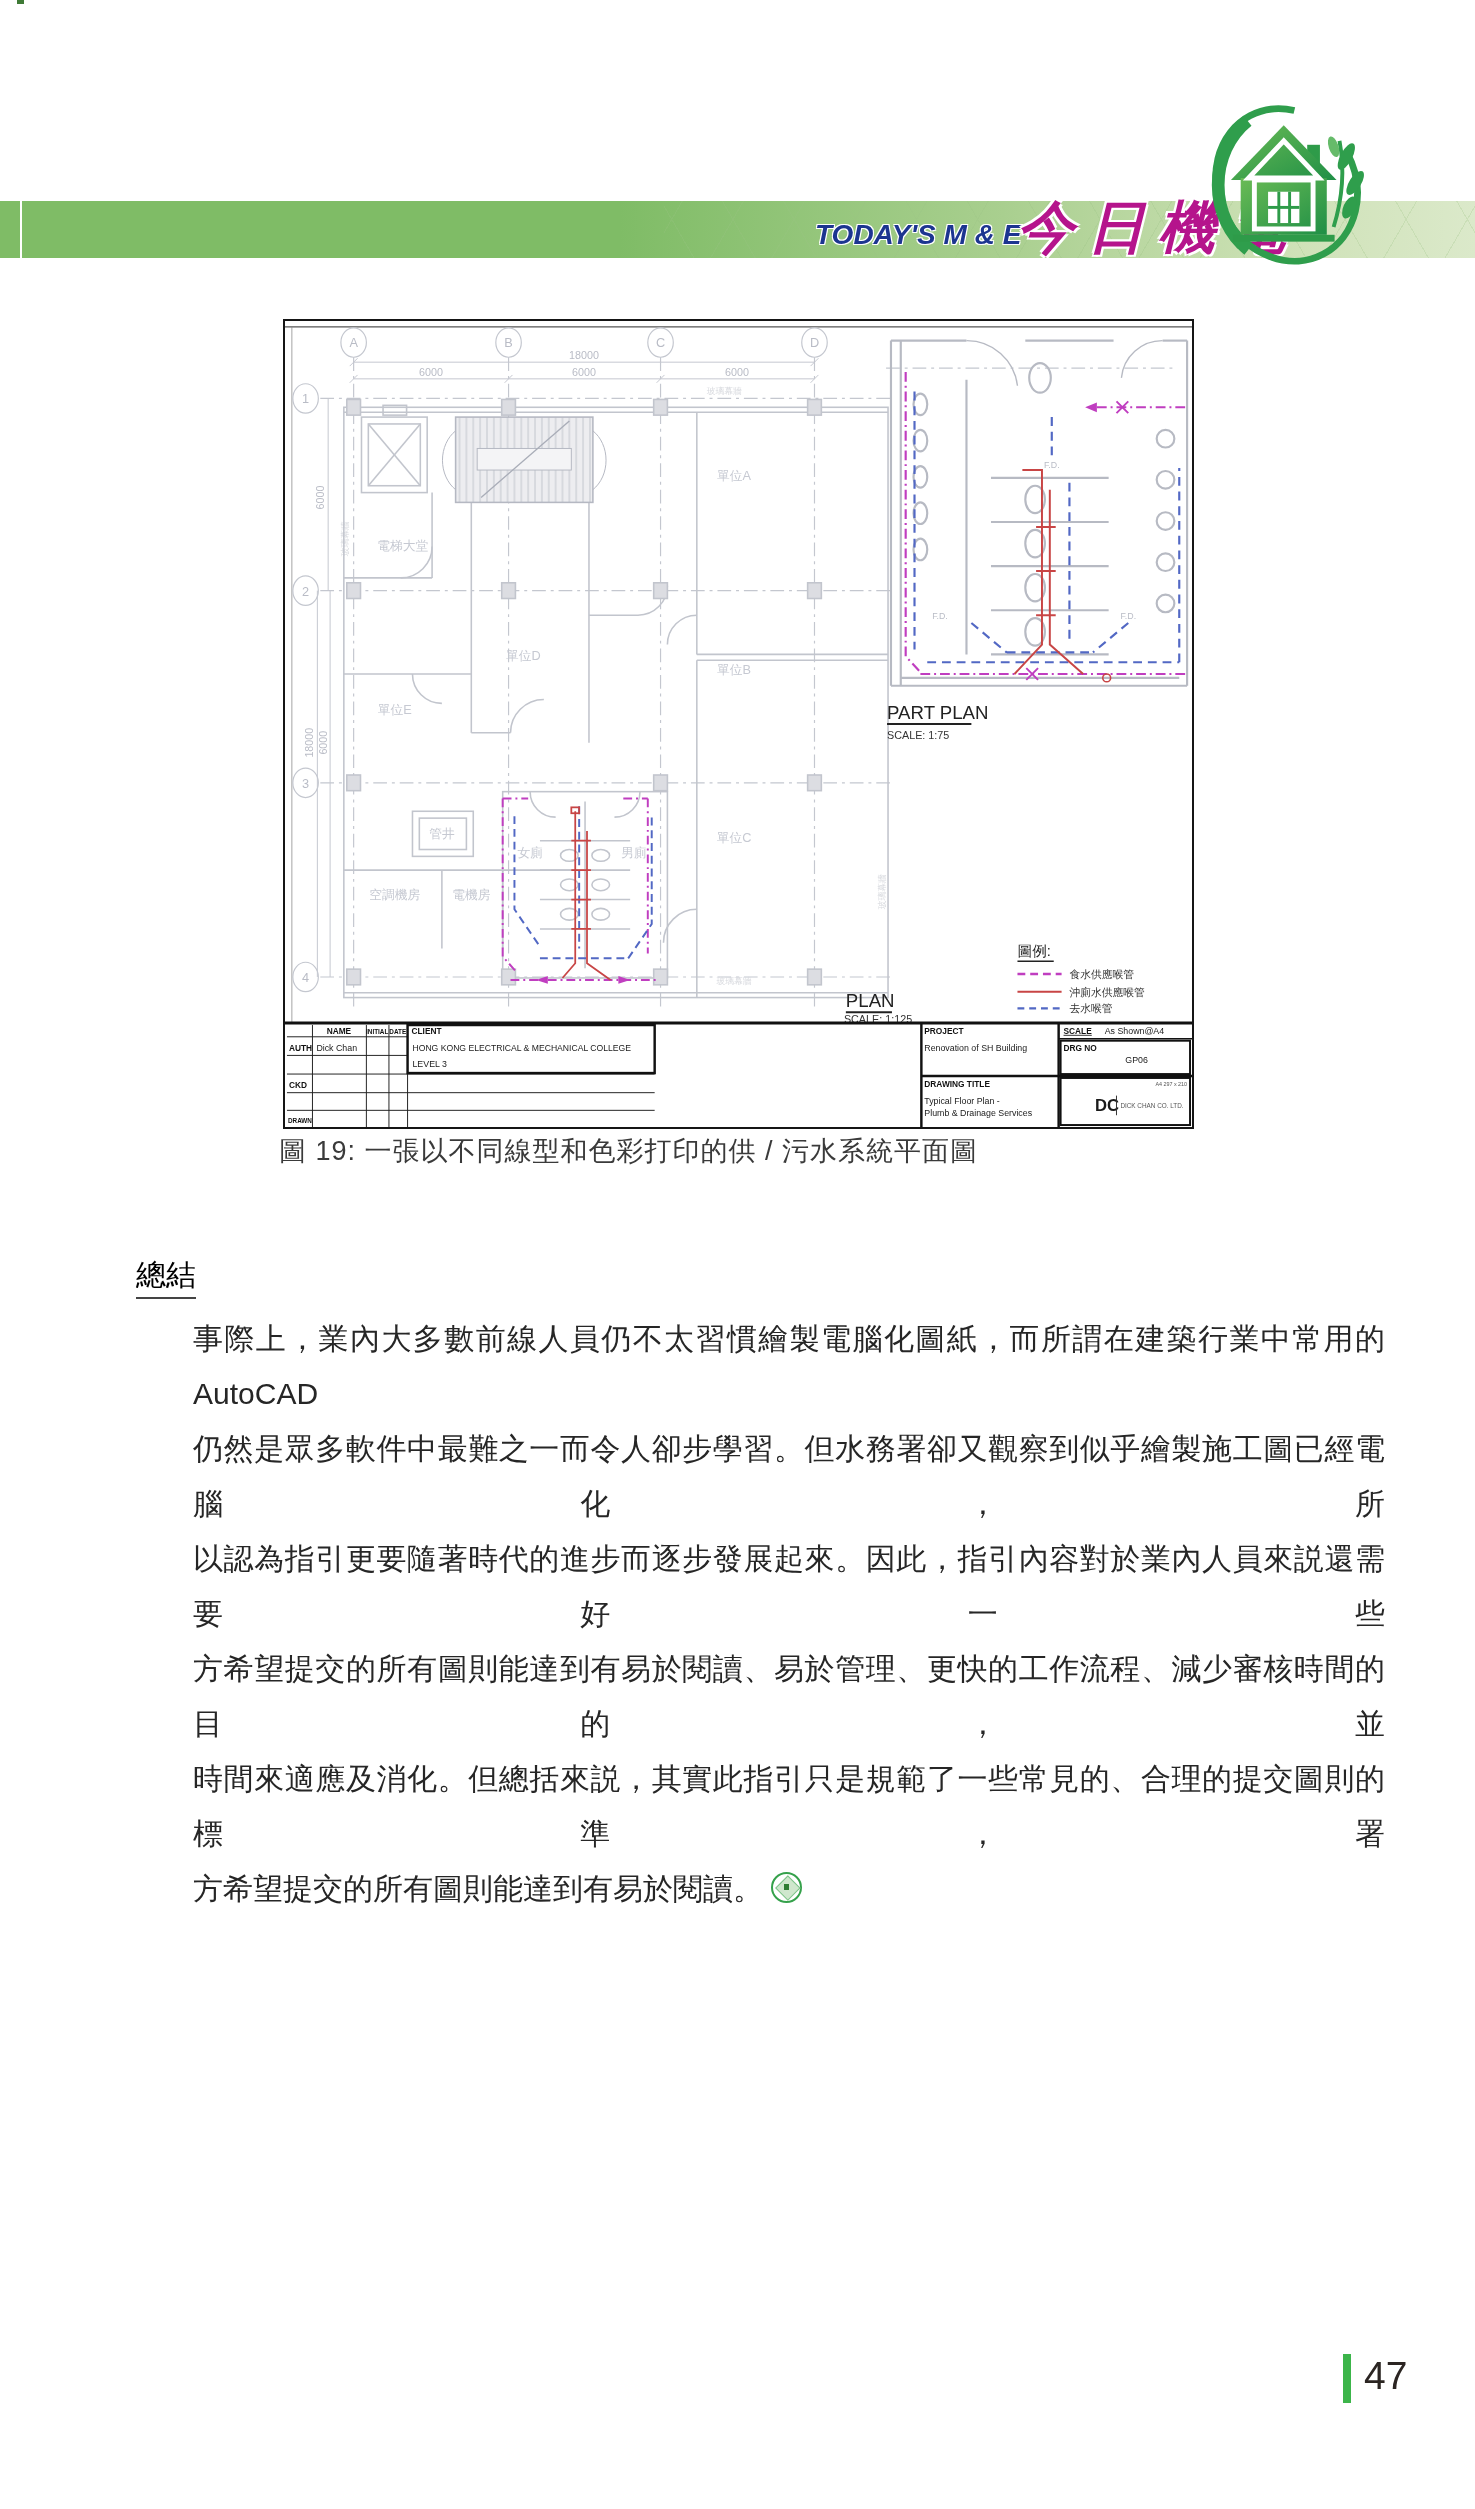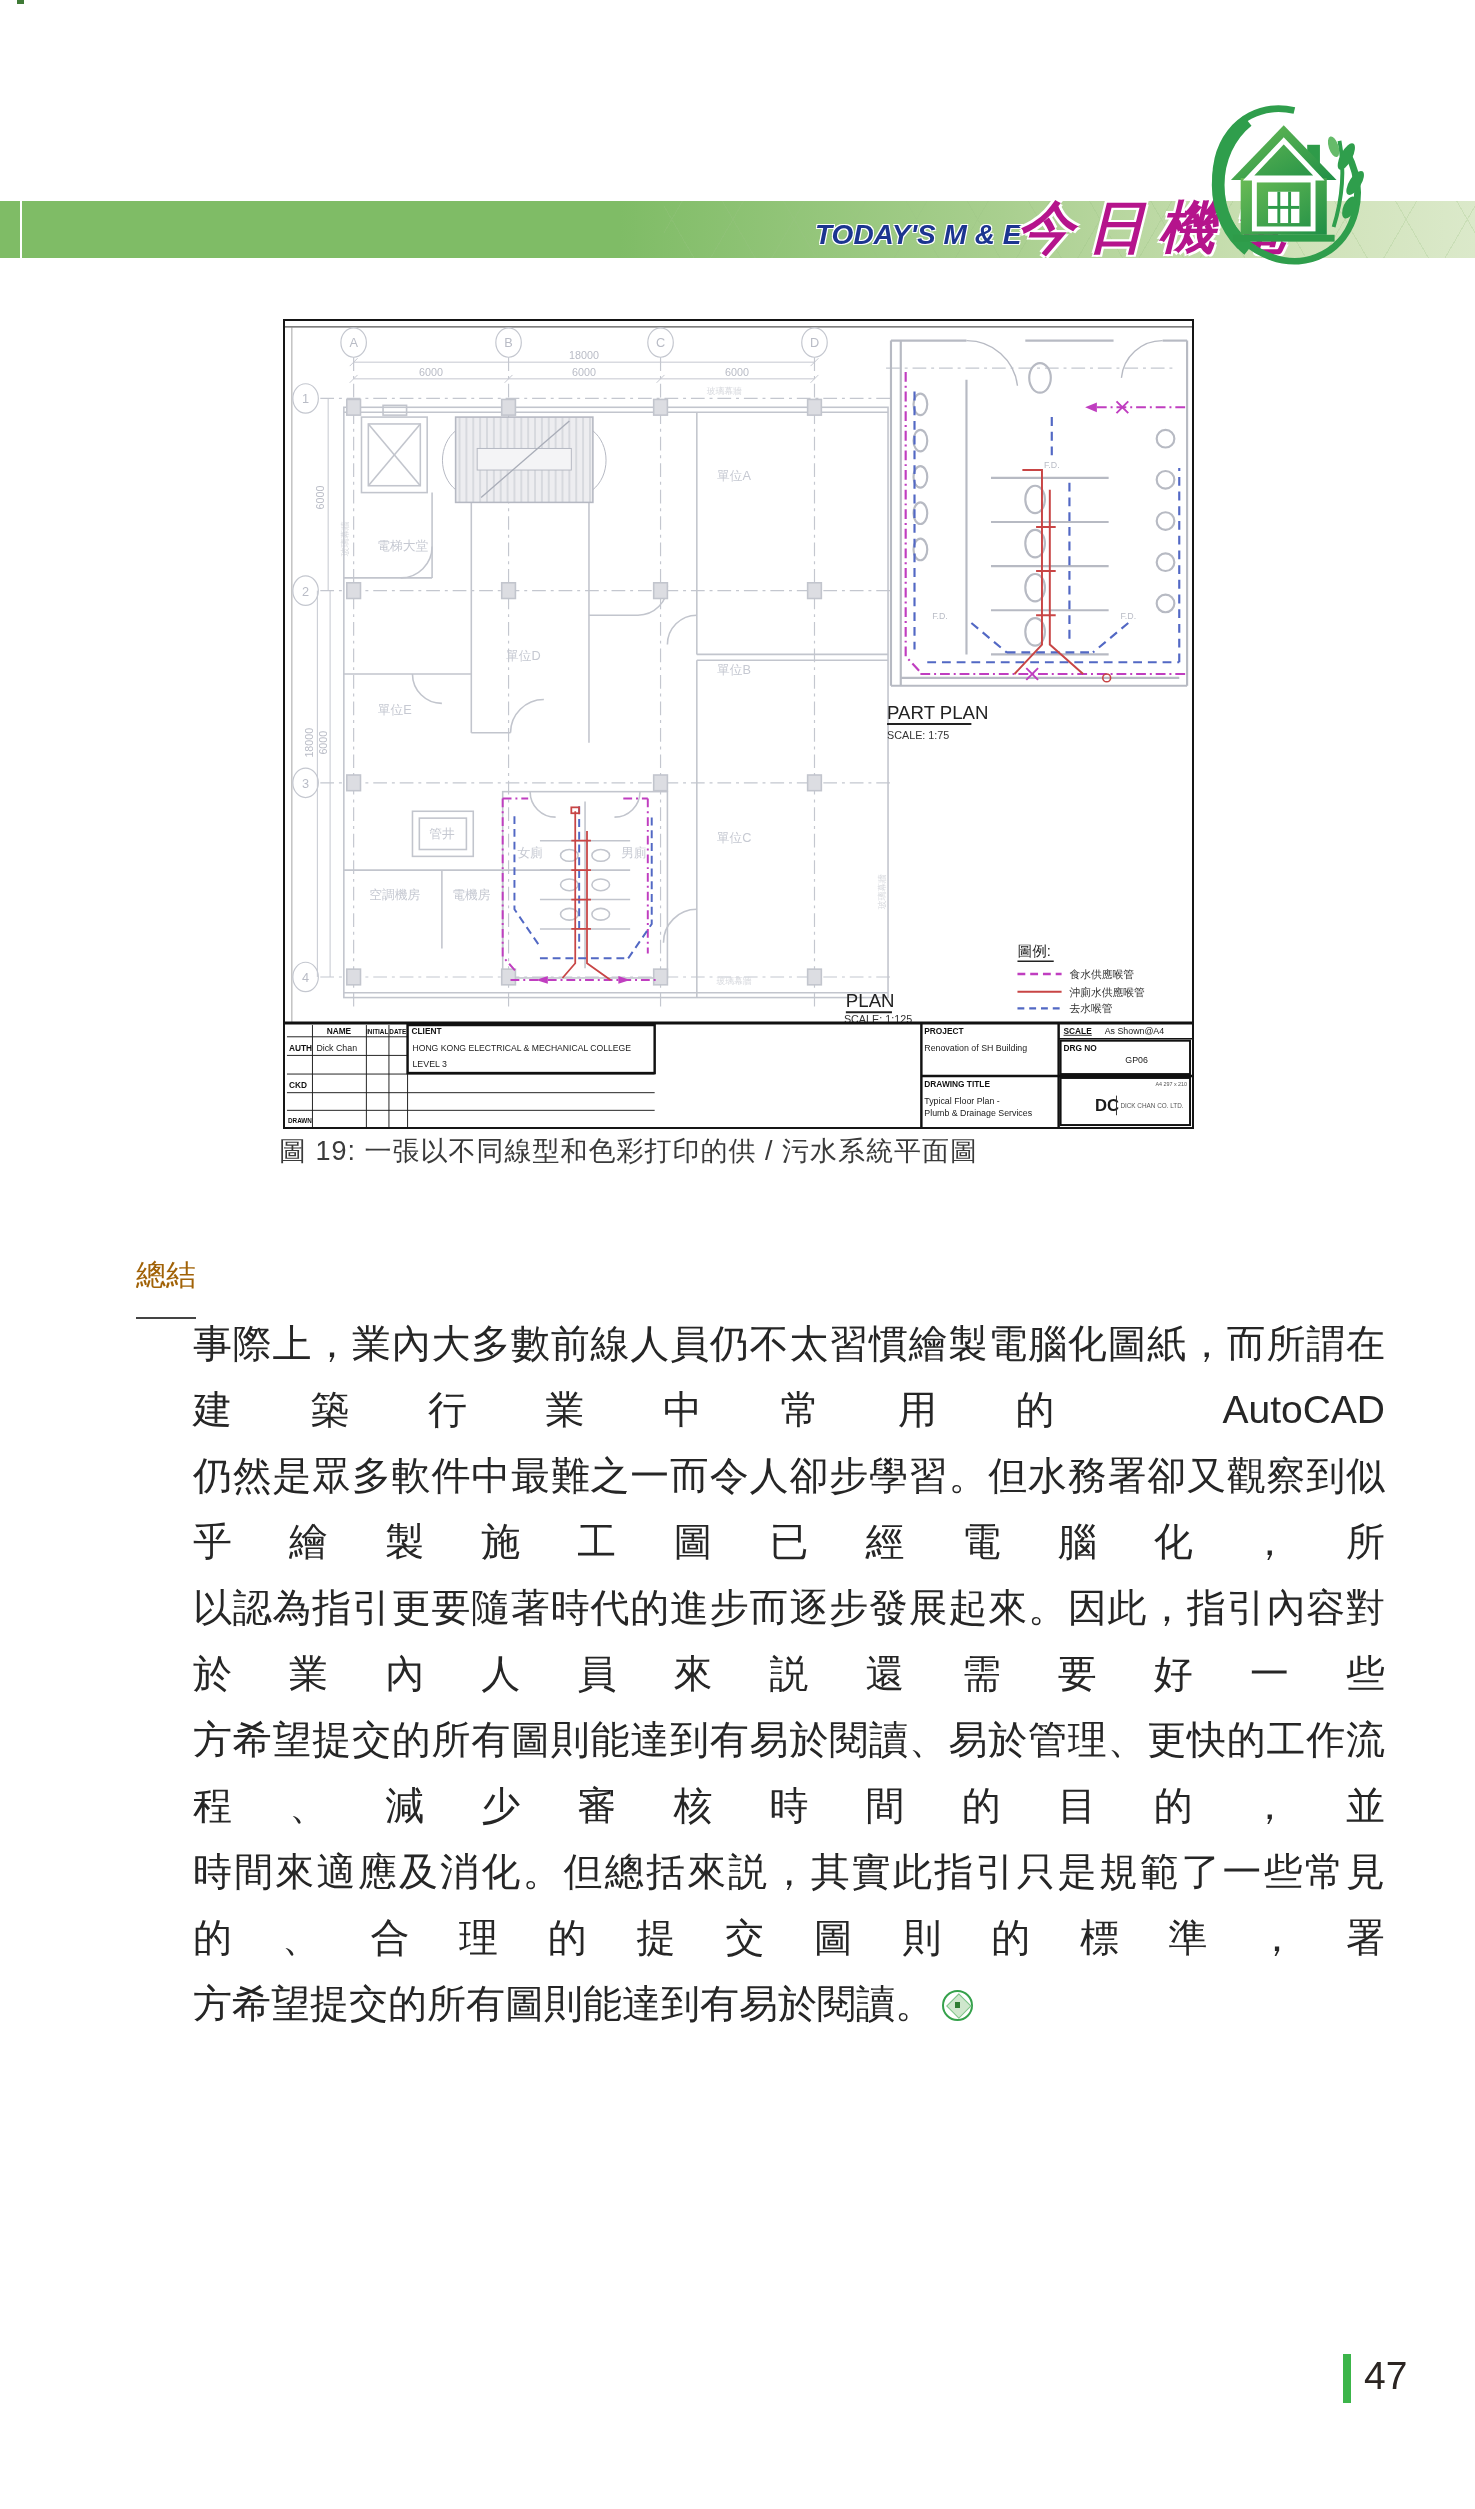--- a/index.html
+++ b/index.html
@@ -20,24 +20,24 @@
   .banner-title-zh{position:absolute;left:1017px;top:190px;font-size:57px;font-weight:bold;
           font-style:italic;color:#b5148c;letter-spacing:13.7px;z-index:3;white-space:nowrap;
           text-shadow:-2px -2px 0 #fff,2px -2px 0 #fff,-2px 2px 0 #fff,2px 2px 0 #fff;}
   .logo{position:absolute;left:1208px;top:90px;width:172px;height:181px;z-index:4;}
   
   .figure-frame{position:absolute;left:283px;top:319px;width:907px;height:806px;
           border:2.9px solid #151515;background:#ffffff;}
   .figure-caption{position:absolute;left:279px;top:1133px;font-size:27px;color:#3a3a3a;
           letter-spacing:1px;white-space:nowrap;}
   
-  .summary-heading{position:absolute;left:136px;top:1255px;font-size:30px;color:#a16207;
-          padding-bottom:21px;border-bottom:2px solid #444;}
-  .summary-body{position:absolute;left:193px;top:1311px;width:1192px;font-size:39px;
-          line-height:66px;color:#262626;}
+  .summary-heading{position:absolute;left:136px;top:1255px;font-size:30px;color:#000000;
+          padding-bottom:1px;border-bottom:2px solid #444;}
+  .summary-body{position:absolute;left:193px;top:1311px;width:1192px;font-size:30px;
+          line-height:55px;color:#262626;}
   .summary-body .jline{text-align:justify;text-align-last:justify;}
   .summary-body .lastline{text-align:left;white-space:nowrap;}
   .end-icon{display:inline-block;position:relative;width:27.4px;height:27.4px;margin-left:7.8px;
           top:3.9px;border:2px solid #35a14b;border-radius:50%;background:#ffffff;}
   .end-icon .diamond{position:absolute;left:5.9px;top:5.9px;width:15.7px;height:15.7px;background:#cfe7cd;
           border:1px solid #7cc488;transform:rotate(45deg);}
   .end-icon .dot{position:absolute;left:10.8px;top:10.8px;width:5.9px;height:5.9px;background:#2e7d32;}
   
   .page-bar{position:absolute;left:1343px;top:2354px;width:7.8px;height:49px;background:#3cb54a;}
   .page-num{position:absolute;left:1364px;top:2354px;font-size:39px;

